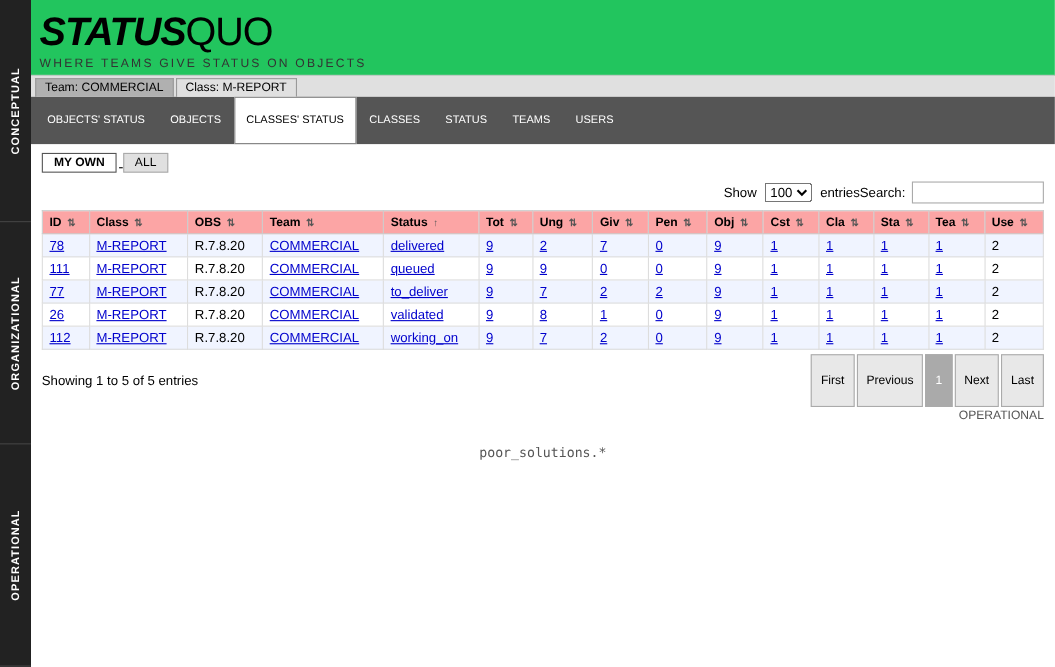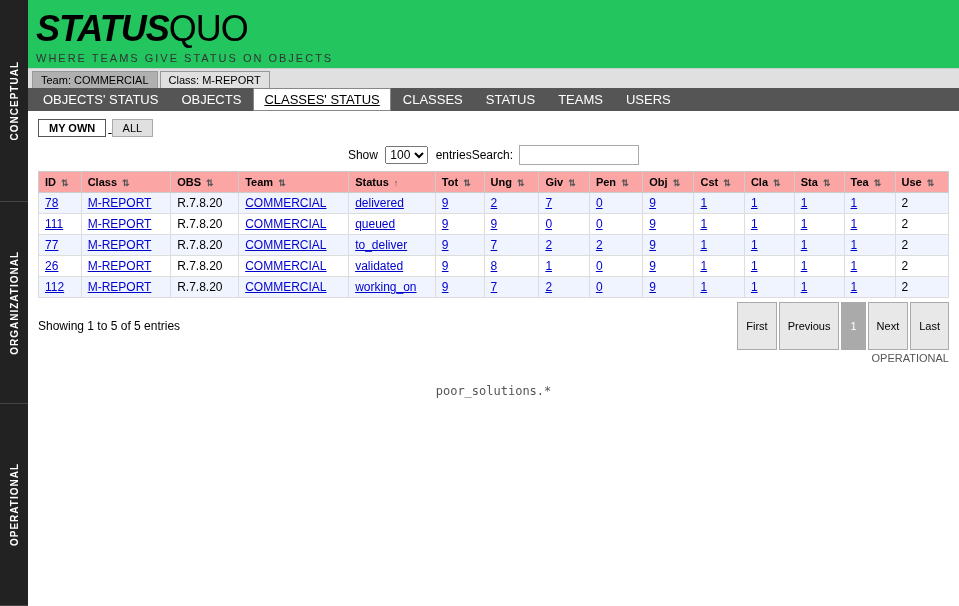--- a/index.html
+++ b/index.html
@@ -112,32 +112,31 @@
     }
 
     
     #nav-row2 {
       background: #555;
       display: flex;
       align-items: center;
       padding: 0 4px;
     }
     .nav-tab {
-      padding: 3px 10px;
-      font-size: 13px;
+      padding: 15px 10px;
+      font-size: 10px;
       color: #fff;
       cursor: pointer;
       border: 1px solid transparent;
       margin-right: 1px;
     }
     .nav-tab.active {
       background: #fff;
       color: #000;
       border: 1px solid #888;
-      text-decoration: underline;
     }
 
     
     #content {
       padding: 8px 10px;
     }
 
     
     #filter-buttons {
       margin-bottom: 8px;
@@ -153,21 +152,21 @@
     }
     .filter-btn.active {
       background: #fff;
       border: 1px solid #555;
       font-weight: bold;
     }
 
     
     #table-controls {
       display: flex;
-      justify-content: center;
+      justify-content: flex-end;
       align-items: center;
       margin-bottom: 6px;
     }
     #show-entries {
       font-size: 12px;
     }
     #show-entries select {
       font-size: 12px;
       margin: 0 4px;
     }

